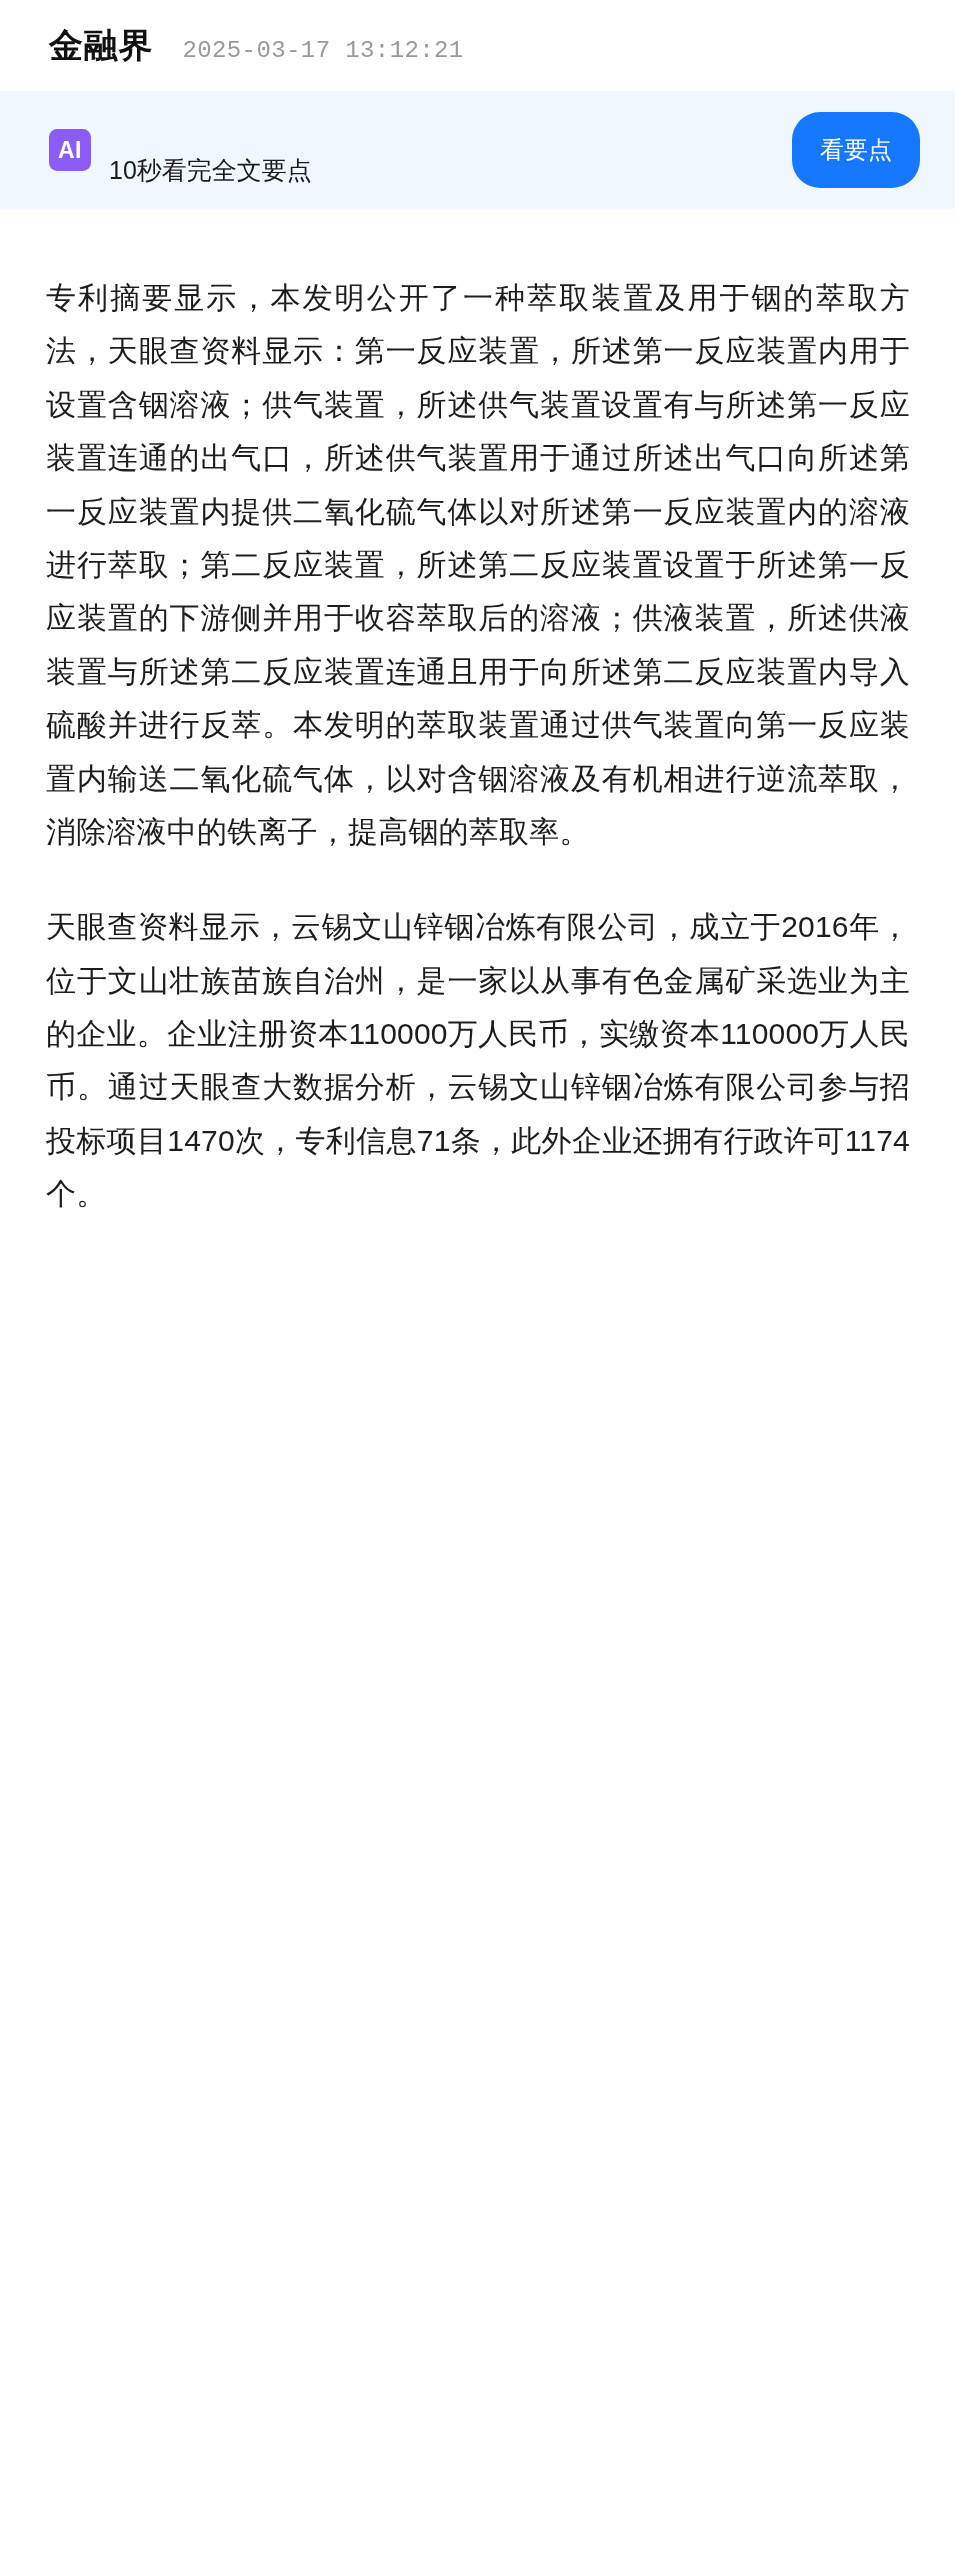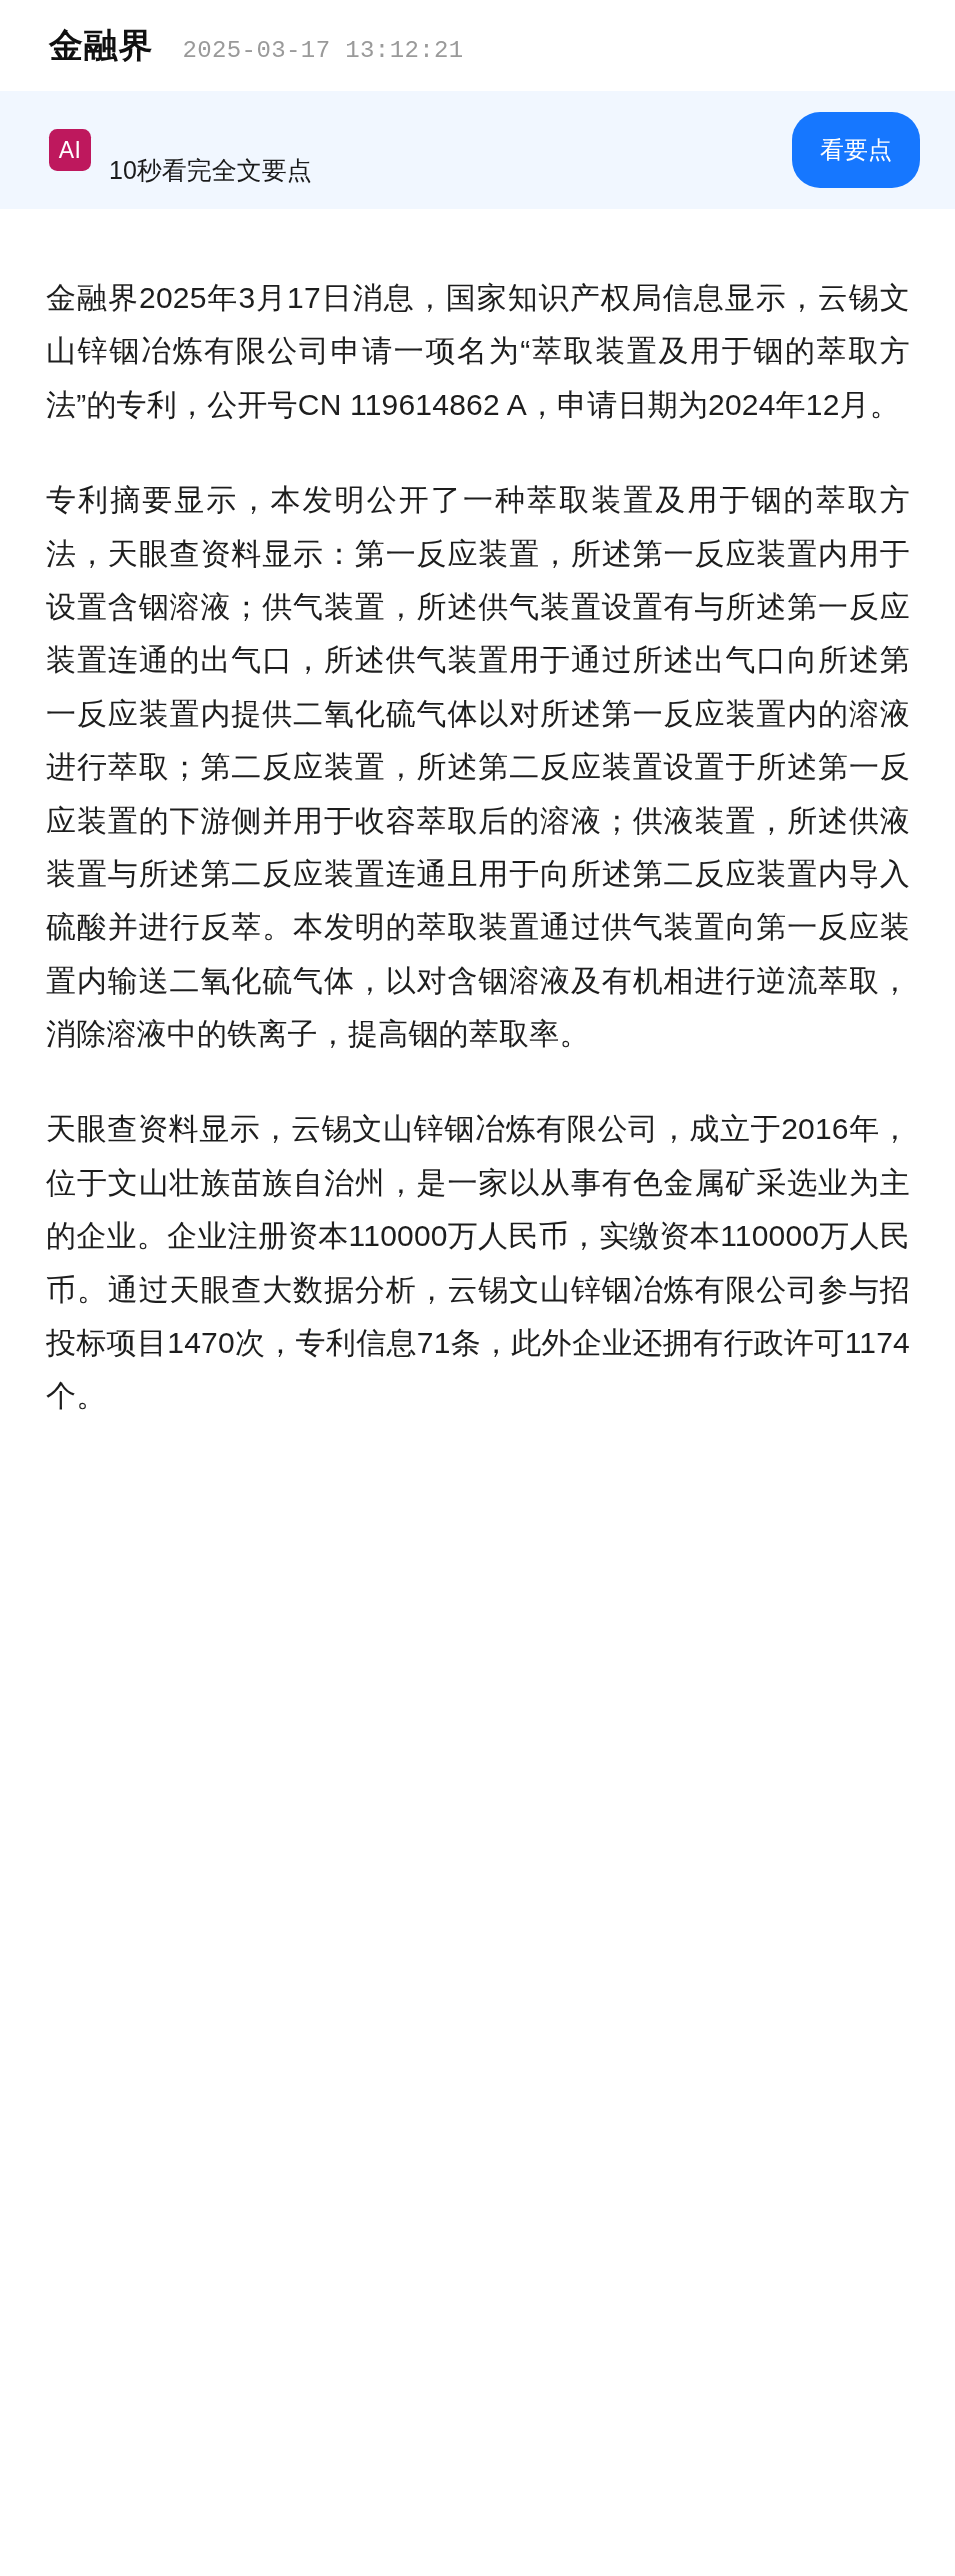--- a/index.html
+++ b/index.html
@@ -49,24 +49,24 @@
     align-items: center;
     background: #f1f7ff;
     padding: 21px 36px 21px 49px;
     box-sizing: border-box;
     width: 956px;
   }
   .ai-badge {
     width: 42px;
     height: 42px;
     border-radius: 8.2px;
-    background: #be185d;
+    background: #8b5cf6;
     color: #ffffff;
     font-size: 23px;
-    font-weight: normal;
+    font-weight: bold;
     display: flex;
     align-items: center;
     justify-content: center;
     flex: 0 0 auto;
     letter-spacing: 0.4px;
   }
   .ai-text {
     font-size: 25px;
     color: #1b1b1b;
     margin-left: 18px;
@@ -115,19 +115,18 @@
     <div class="timestamp">2025-03-17 13:12:21</div>
   </div>
 
   <div class="ai-banner">
     <div class="ai-badge">AI</div>
     <div class="ai-text">10秒看完全文要点</div>
     <button class="ai-button">看要点</button>
   </div>
 
   <div class="article">
-    <p class="para">金融界2025年3月17日消息，国家知识产权局信息显示，云锡文山锌铟冶炼有限公司申请一项名为“萃取装置及用于铟的萃取方法”的专利，公开号CN 119614862 A，申请日期为2024年12月。</p>
     <p class="para">专利摘要显示，本发明公开了一种萃取装置及用于铟的萃取方法，天眼查资料显示：第一反应装置，所述第一反应装置内用于设置含铟溶液；供气装置，所述供气装置设置有与所述第一反应装置连通的出气口，所述供气装置用于通过所述出气口向所述第一反应装置内提供二氧化硫气体以对所述第一反应装置内的溶液进行萃取；第二反应装置，所述第二反应装置设置于所述第一反应装置的下游侧并用于收容萃取后的溶液；供液装置，所述供液装置与所述第二反应装置连通且用于向所述第二反应装置内导入硫酸并进行反萃。本发明的萃取装置通过供气装置向第一反应装置内输送二氧化硫气体，以对含铟溶液及有机相进行逆流萃取，消除溶液中的铁离子，提高铟的萃取率。</p>
     <p class="para">天眼查资料显示，云锡文山锌铟冶炼有限公司，成立于2016年，位于文山壮族苗族自治州，是一家以从事有色金属矿采选业为主的企业。企业注册资本110000万人民币，实缴资本110000万人民币。通过天眼查大数据分析，云锡文山锌铟冶炼有限公司参与招投标项目1470次，专利信息71条，此外企业还拥有行政许可1174个。</p>
   </div>
 
 </div>
 
 
 </body></html>

